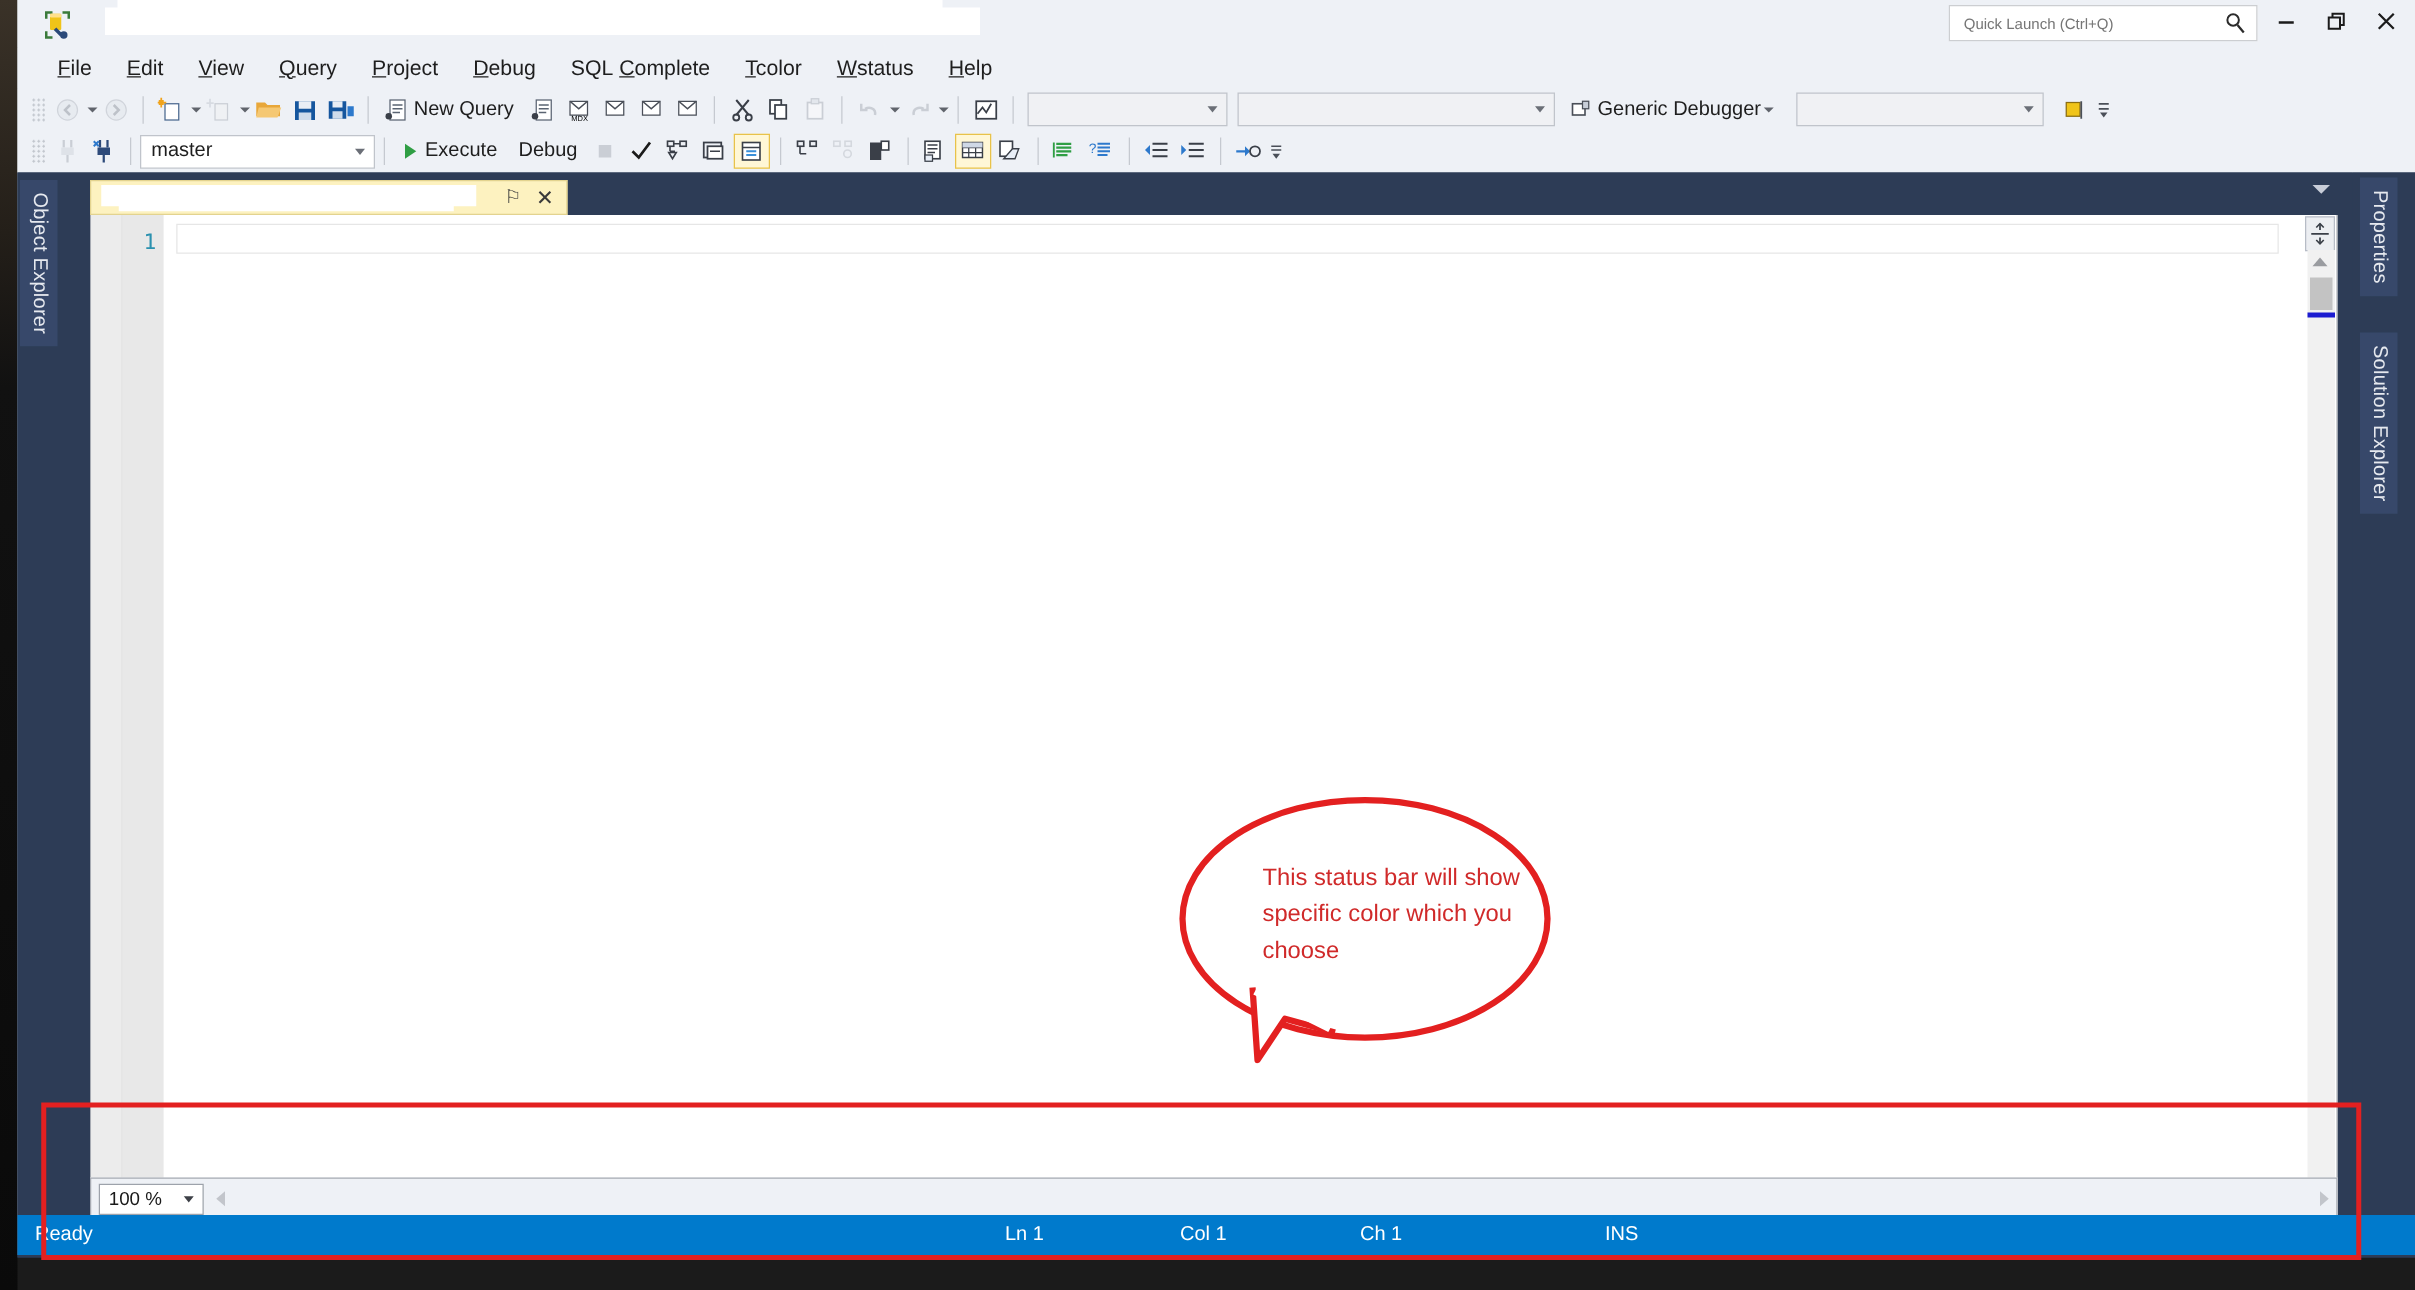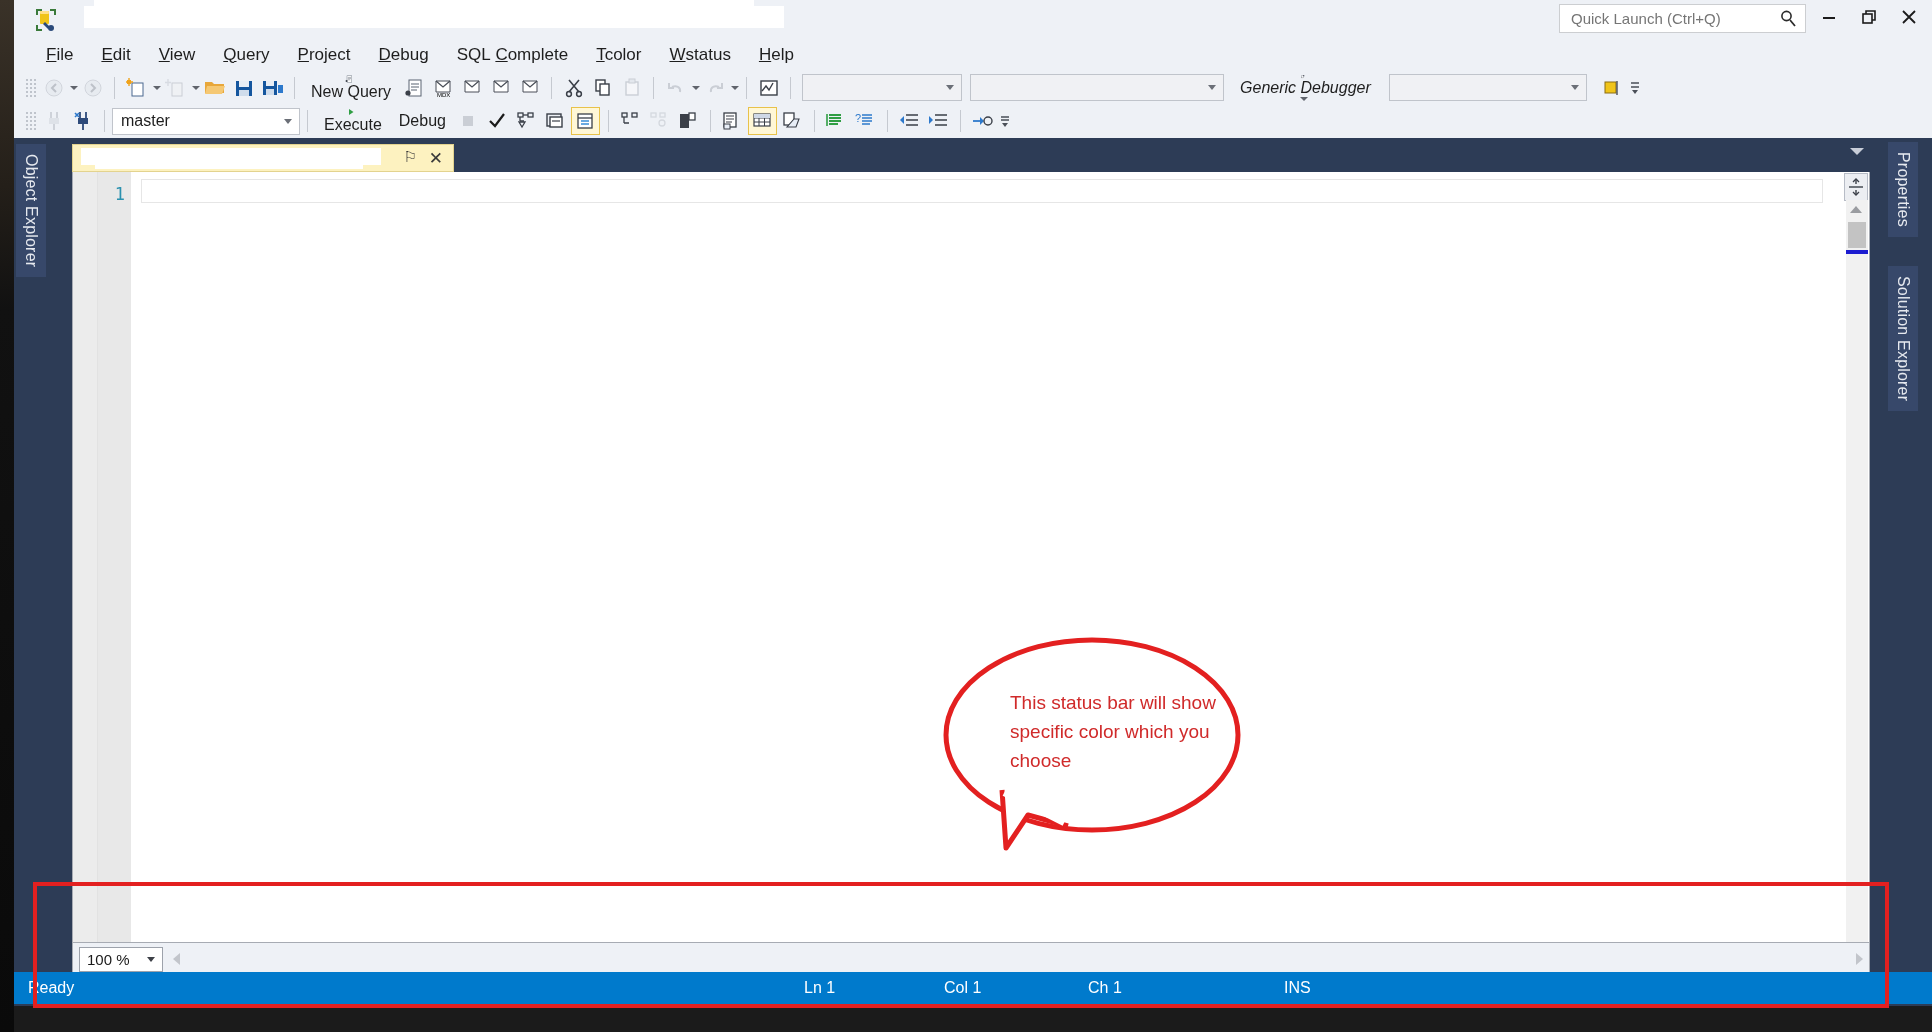--- a/index.html
+++ b/index.html
@@ -70,21 +70,21 @@
   }
   .quicklaunch {
     position: absolute; right: 126px; top: 4px;
     width: 245px; height: 27px;
     background: #fff; border: 1px solid #ccced1;
     display: flex; align-items: center;
   }
   .quicklaunch input {
     border: 0; outline: 0; background: transparent;
     font-family: "Liberation Sans", sans-serif;
-    font-size: 15px; color: #0c4a6e;
+    font-size: 12px; color: #0c4a6e;
     width: 200px; margin-left: 9px;
   }
   .ql-search {
     position: absolute; right: 8px; top: 4px; width: 18px; height: 18px;
   }
   .wbtn {
     position: absolute; top: 2px; width: 34px; height: 30px;
     display: flex; align-items: center; justify-content: center;
     color: #1b1b1b;
   }
@@ -118,21 +118,21 @@
     background-size: 4px 4px; opacity: .85;
   }
   .tsep {
     width: 1px; height: 22px; background: #c5c9d0; margin: 0 7px;
   }
   .tbtn {
     width: 27px; height: 26px; margin: 0 1px;
     display: flex; align-items: center; justify-content: center;
     position: relative;
   }
-  .tbtn.wide { width: auto; padding: 0 7px 0 4px; flex-direction: column; }
+  .tbtn.wide { width: auto; padding: 0 7px 0 4px; }
   .tbtn.disabled { opacity: .42; }
   .tbtn.checked {
     background: #fff7d6; border: 1px solid #e8c24a;
   }
   .tbtn-label {
     font-size: 16px; color: #1e1e1e; margin-left: 4px; white-space: nowrap;
   }
   .caret {
     width: 0; height: 0; margin-left: 2px;
     border-left: 4px solid transparent; border-right: 4px solid transparent;
@@ -570,21 +570,21 @@
 
       <div class="combo empty" style="width:158px;margin-left:4px;">
         <span class="cval"></span>
         <span class="ccaret"></span>
       </div>
       <div class="combo empty" style="width:252px;margin-left:8px;">
         <span class="cval"></span>
         <span class="ccaret"></span>
       </div>
 
-      <div class="tbtn wide" style="margin-left:8px;font-style:italic;">
+      <div class="tbtn wide" style="margin-left:8px;">
         <svg width="18" height="18" viewBox="0 0 18 18">
           <rect x="2" y="4" width="10" height="9" fill="#fff" stroke="#4a4f58" stroke-width="1.3"></rect>
           <rect x="10" y="2" width="5" height="6" fill="#c8ced8" stroke="#4a4f58" stroke-width="1"></rect>
         </svg>
         <span class="tbtn-label">Generic Debugger</span>
         <span class="caret"></span>
       </div>
 
       <div class="combo empty" style="width:196px;margin-left:10px;">
         <span class="ccaret"></span>

